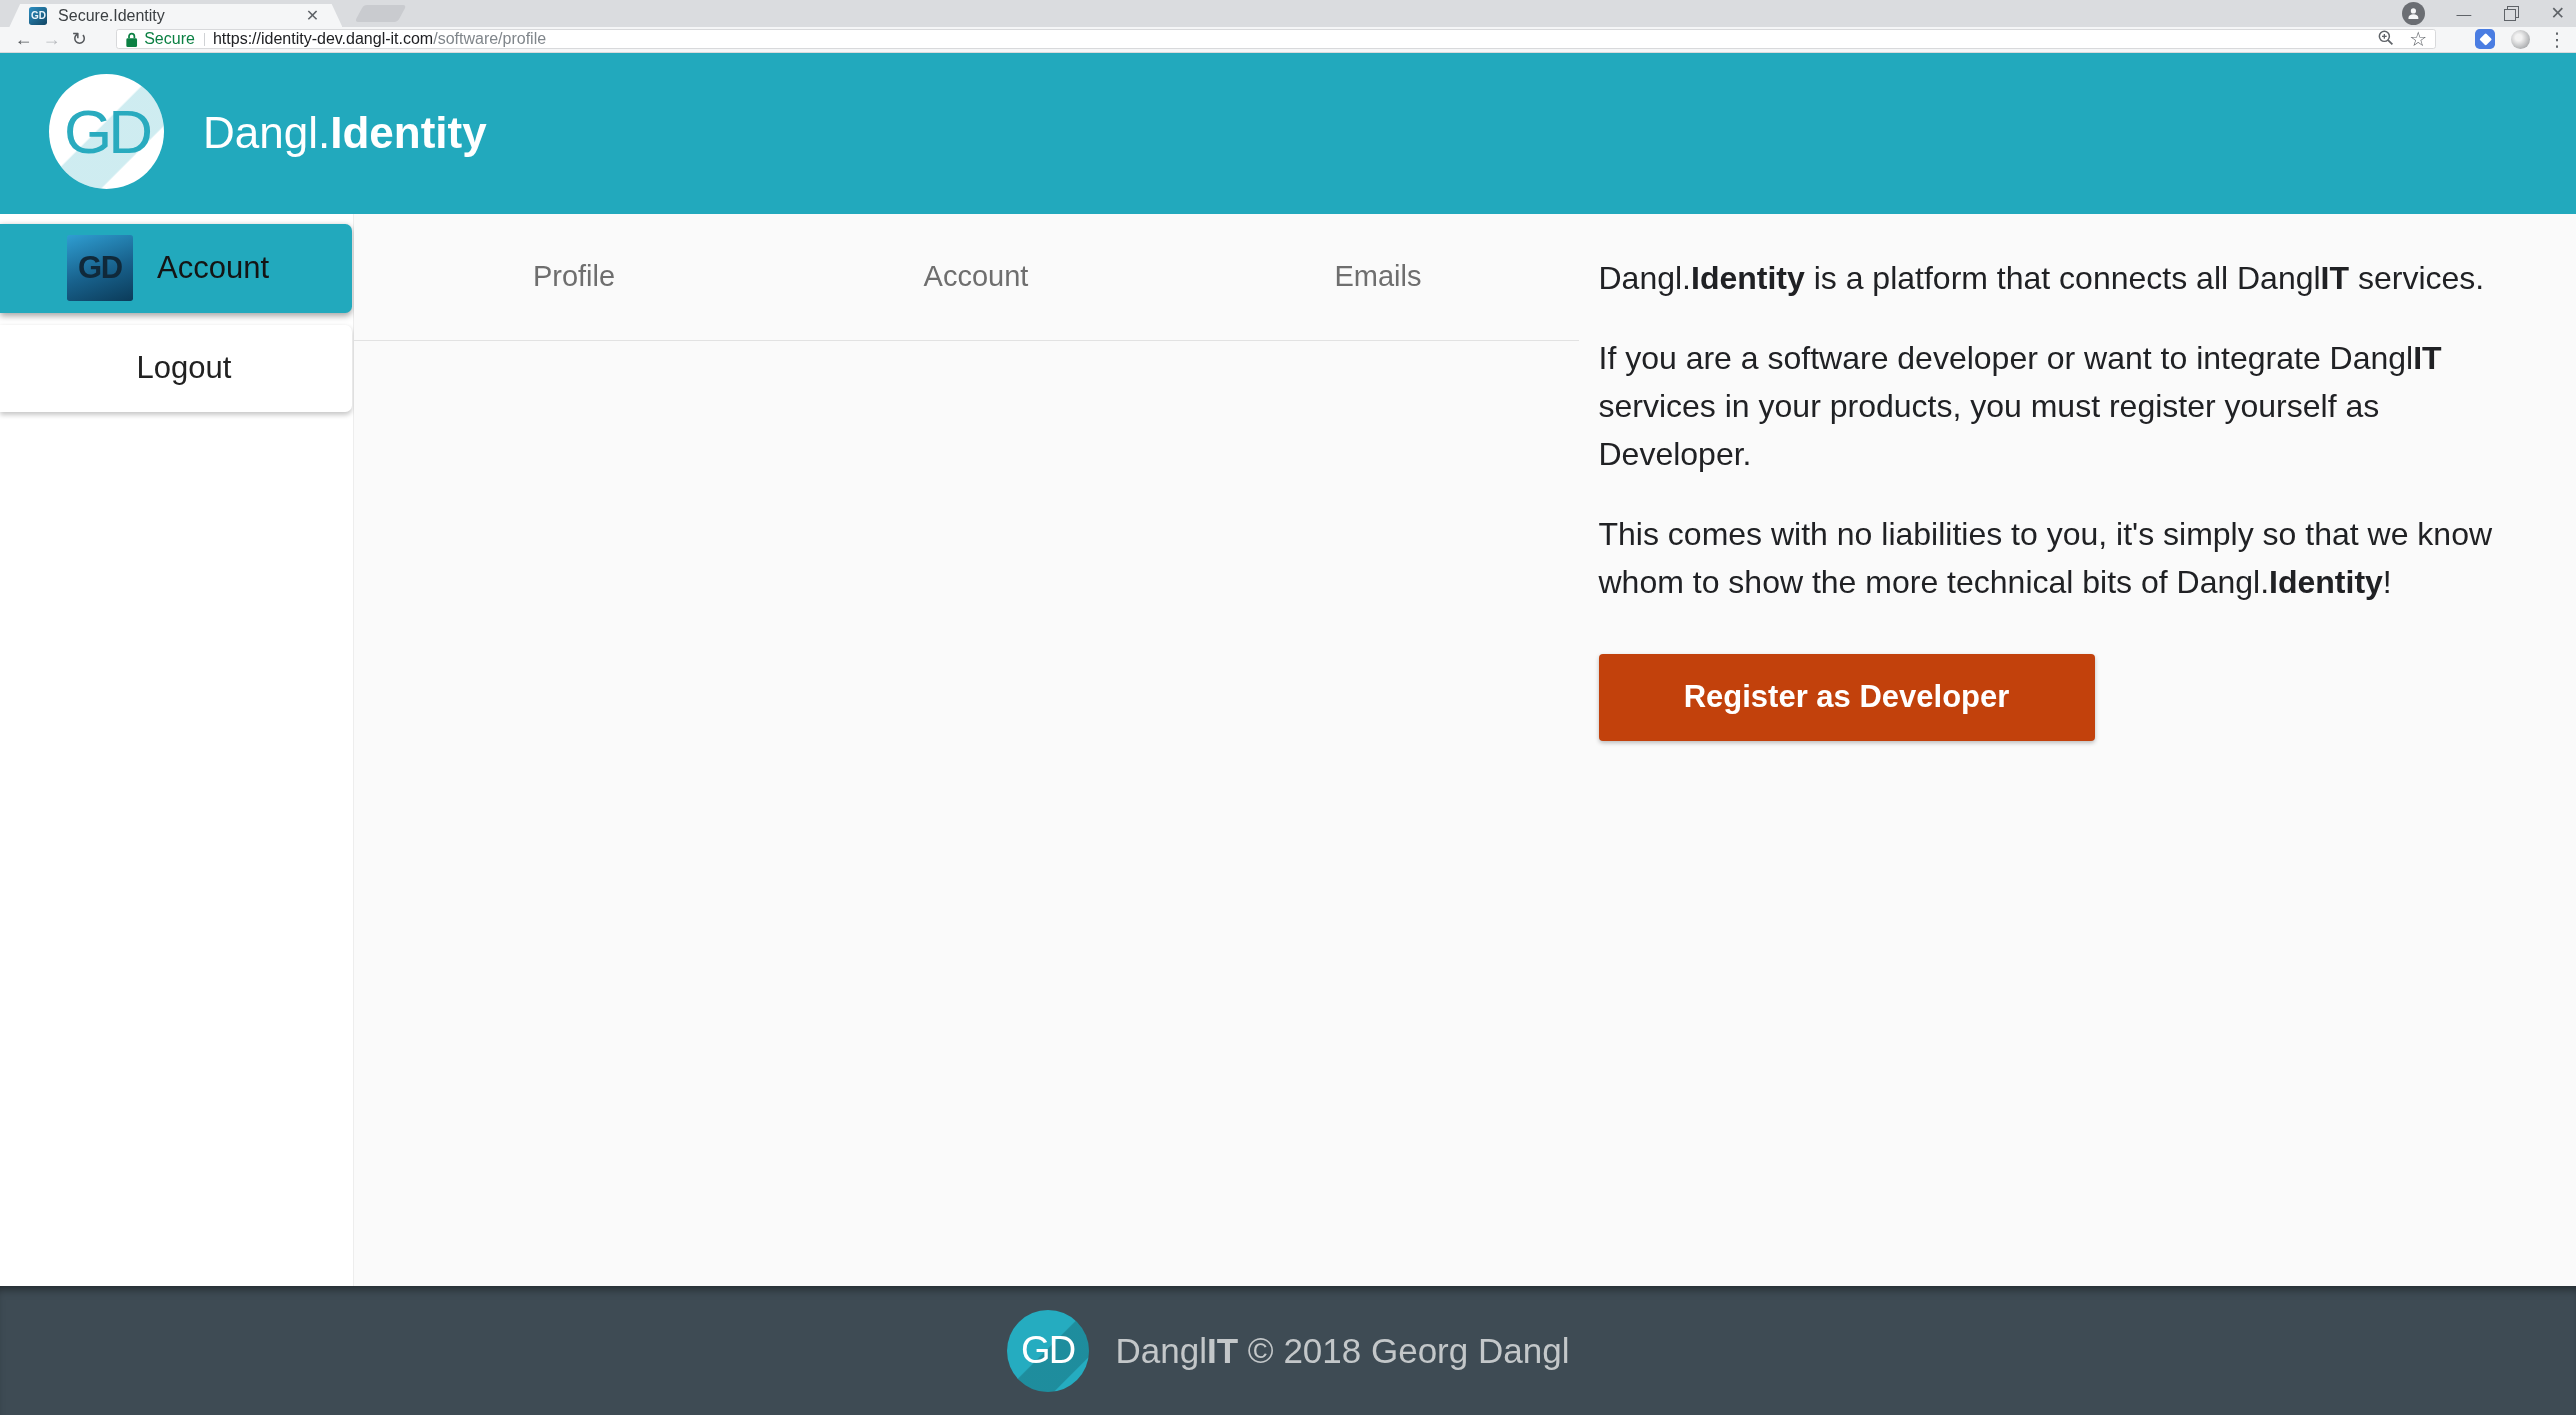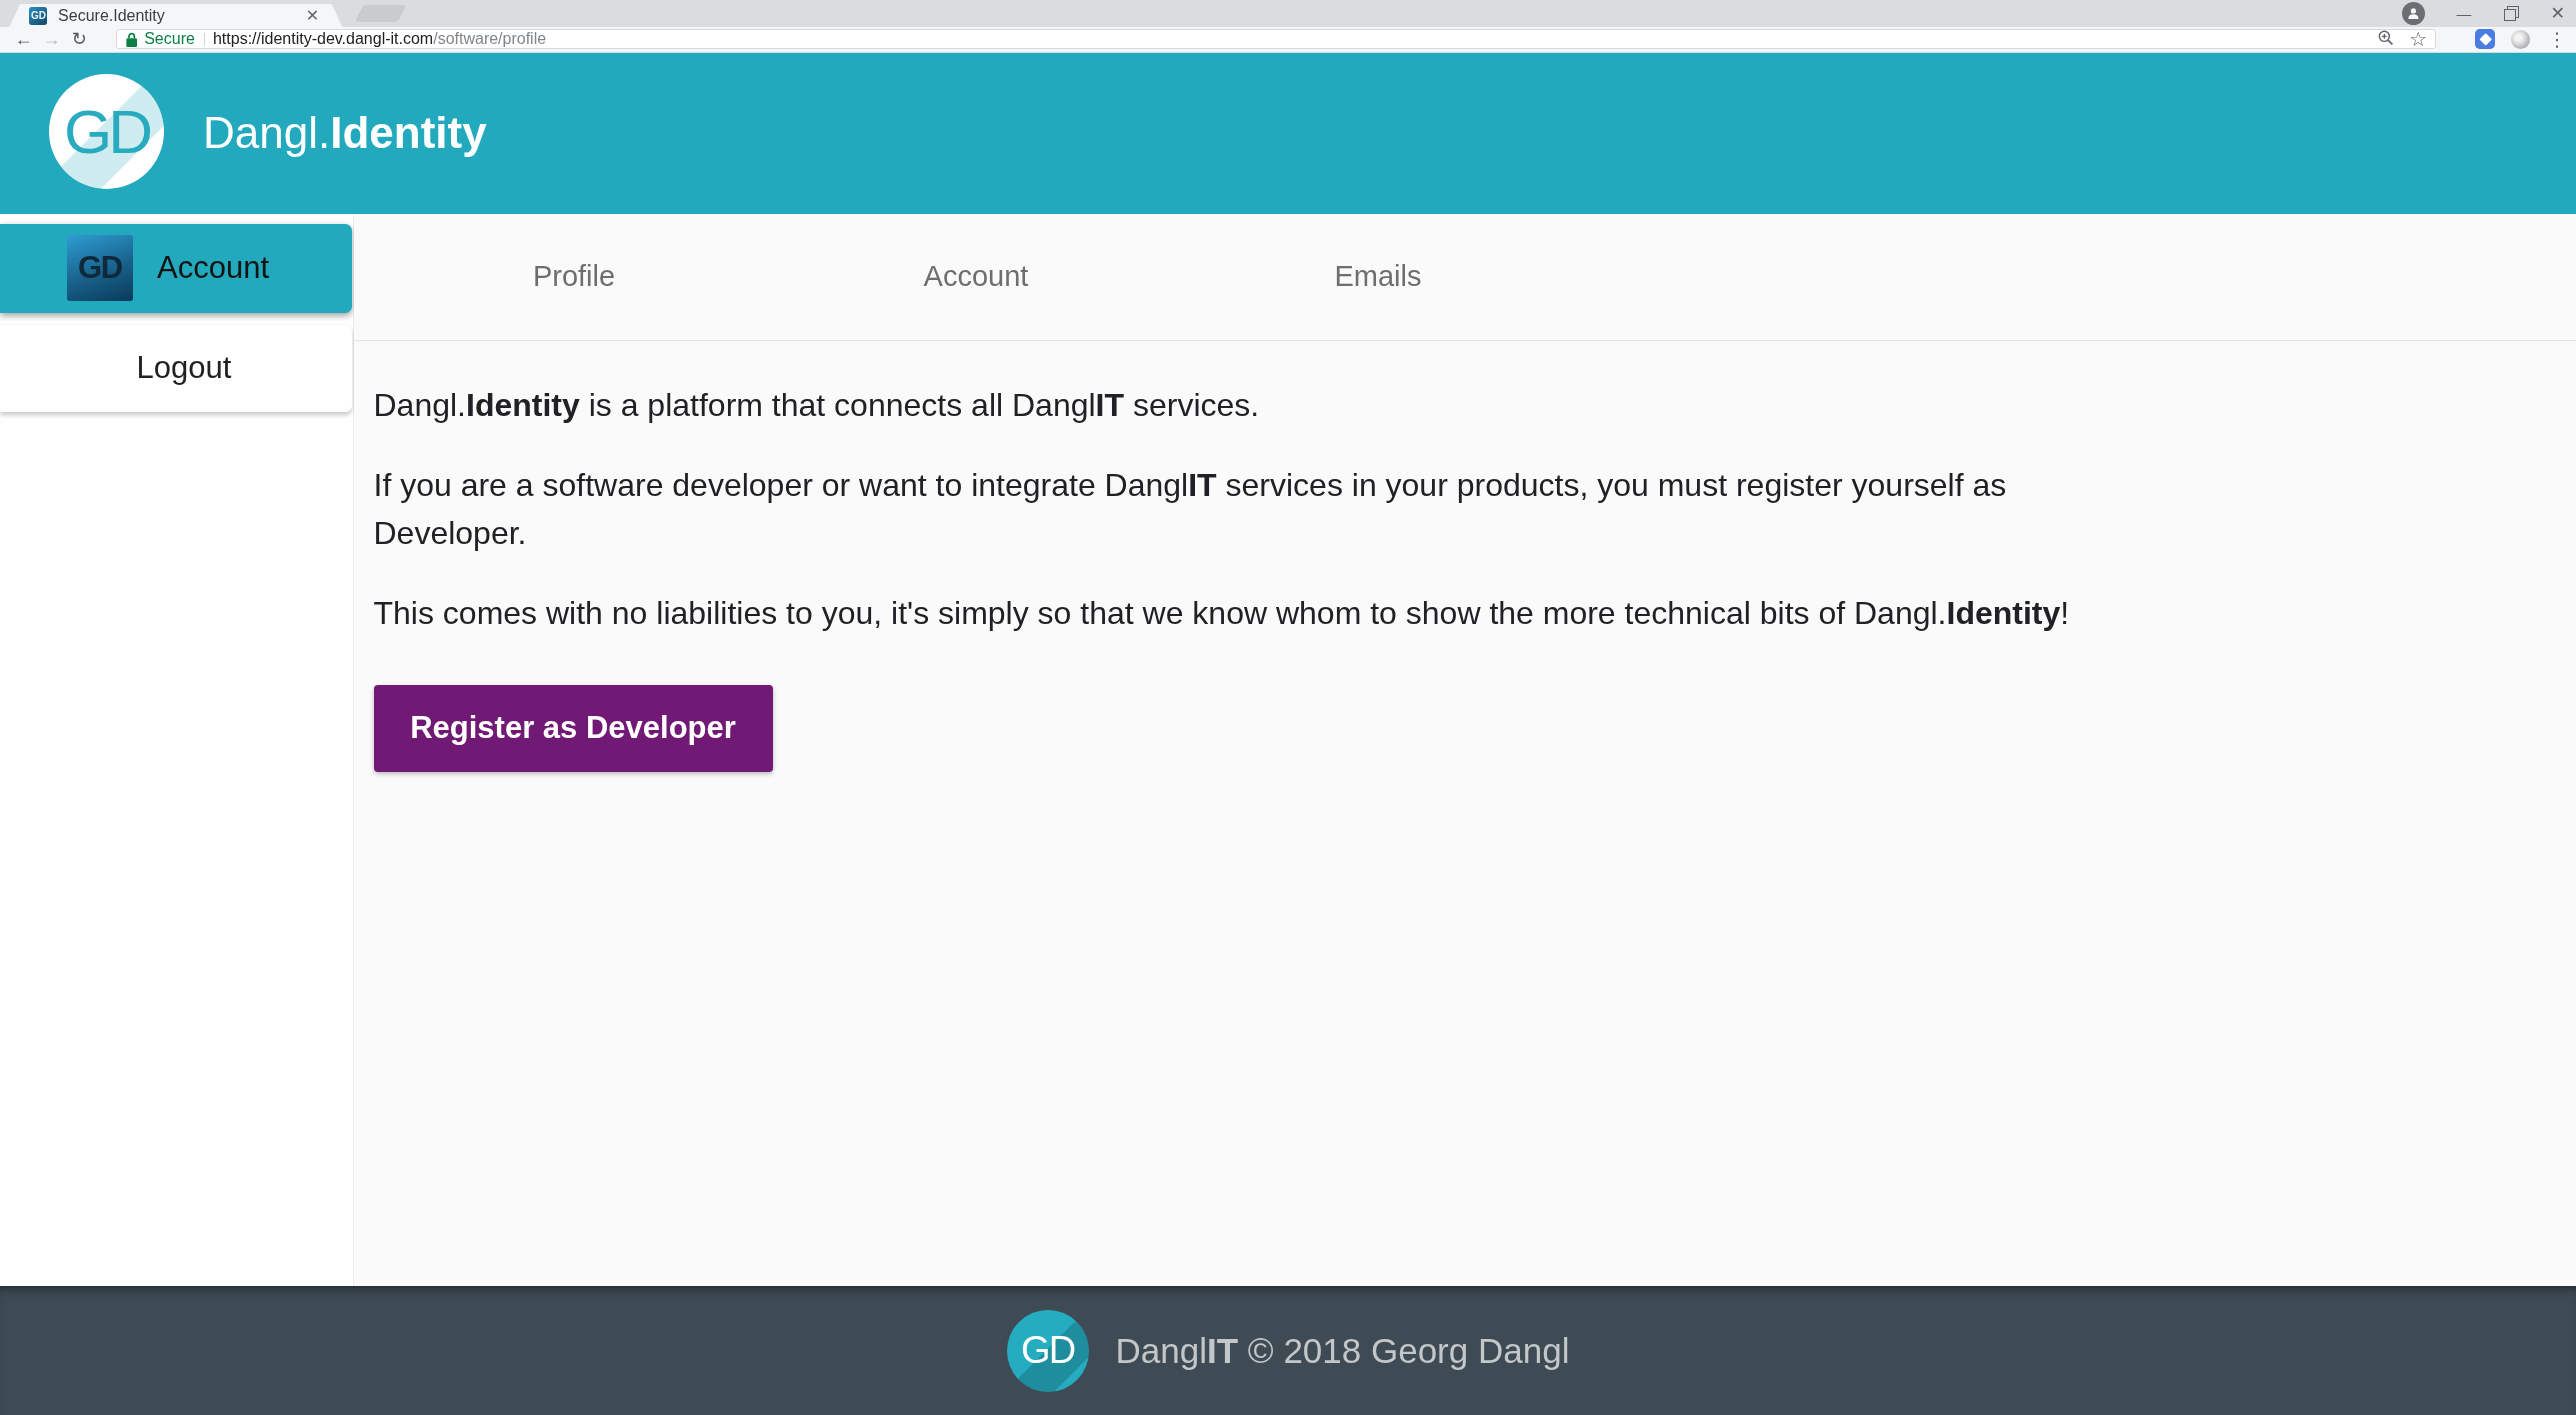--- a/index.html
+++ b/index.html
@@ -65,30 +65,30 @@
   .side-card { width:352px; border-radius:0 6.7px 6.7px 0; display:flex; align-items:center; }
   .account-card { margin-top:10px; height:89px; background:#22a9bd; box-shadow:0 2.7px 6px rgba(0,0,0,.35); }
   .gd-square { width:66px; height:66px; margin-left:67px; border-radius:2.7px;
                background:linear-gradient(160deg,#2f9ed2 0%, #18618c 55%, #0b3b59 100%);
                display:flex; align-items:center; justify-content:center; flex:none; }
   .gd-square span { color:#10293a; font-size:31px; font-weight:bold; letter-spacing:-1.3px; }
   .account-label { margin-left:24px; font-size:31px; color:#141414; }
   .logout-card { margin-top:12px; height:87px; background:#ffffff; box-shadow:0 2.7px 5.4px rgba(0,0,0,.22); justify-content:center;padding-left:16px; }
   .logout-label { font-size:31px; color:#212121; }
 
-  .main-col { flex:1; display:flex; flex-direction:column; background:#fafafa; min-width:0; }
+  .main-col { flex:1; display:flex; flex-direction:row; background:#fafafa; min-width:0; }
   .tabsrow { height:127px; border-bottom:1.3px solid #e2e2e2; display:flex; padding-left:19px; flex:none; }
   .navtab { width:402px; display:flex; align-items:center; justify-content:center; position:relative;
             font-size:29px; color:#6e6e6e; cursor:default; }
   .navtab.active::after { content:""; position:absolute; left:0; right:0; bottom:-1.3px; height:5.4px; background:#1ba8ba; }
 
   .content { padding:40px 54px 0 19.5px; }
   .content p { font-size:32px; line-height:48px; color:#202124; margin:0 0 32px; max-width:2220px; }
   .content b { font-weight:bold; }
-  .register-btn { margin-top:16px; width:399px; height:87px; background:#701a75; border:none; border-radius:4px;
+  .register-btn { margin-top:16px; width:496px; height:87px; background:#c2410c; border:none; border-radius:4px;
                   color:#ffffff; font-size:31px; font-weight:bold; font-family:"Liberation Sans", sans-serif;
                   box-shadow:0 2px 4.7px rgba(0,0,0,.25); cursor:pointer; }
 
   
   .site-footer { height:129px; background:#3e4b54; box-shadow:inset 0 8px 9.4px -5.4px rgba(0,0,0,.5);
                  display:flex; align-items:center; justify-content:center; gap:27px; flex:none; }
   .footer-circle { width:82px; height:82px; border-radius:50%; background:#25acc0; position:relative; overflow:hidden;
                    display:flex; align-items:center; justify-content:center; flex:none; }
   .footer-circle::after { content:""; position:absolute; inset:0;
                    background:linear-gradient(135deg, transparent 48%, rgba(0,0,0,.18) 49%, rgba(0,0,0,.18) 78%, transparent 79%); }

